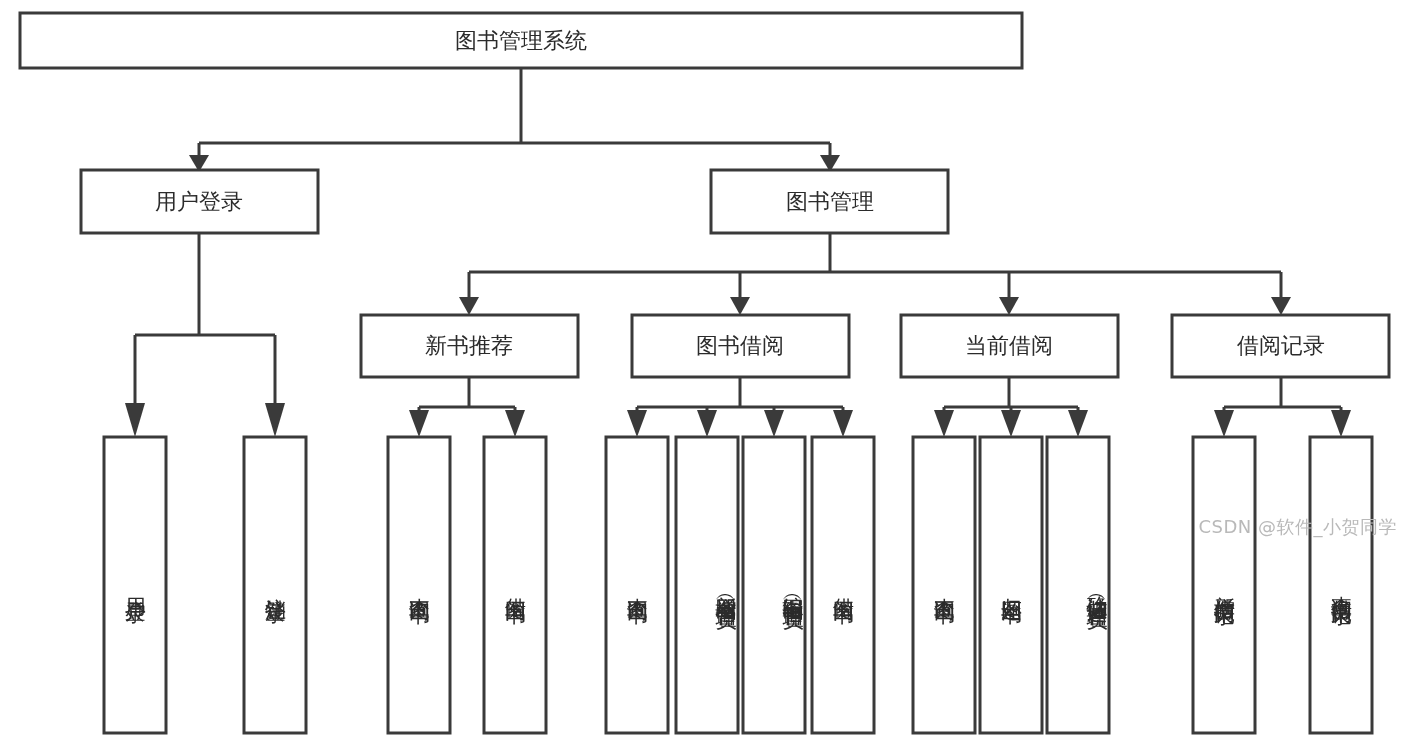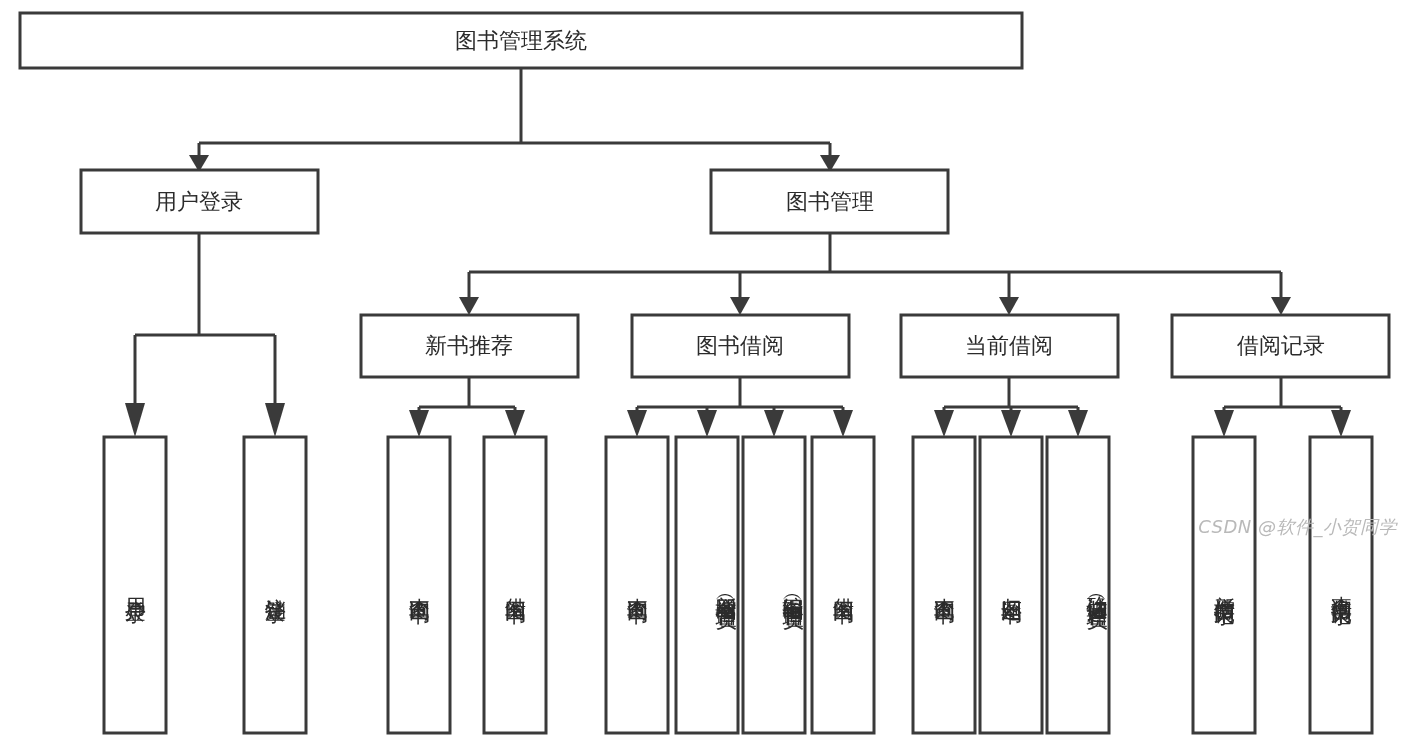--- a/index.html
+++ b/index.html
@@ -34,21 +34,20 @@
     pointer-events:none;
   }
   .watermark{
     position:absolute;
     right:8px;bottom:4px;
     font-family:"DejaVu Sans","Liberation Sans",sans-serif;
     font-size:18px;
     color:#b9b9b9;
     letter-spacing:0.5px;
     white-space:nowrap;
-    font-style:italic;
   }
 </style>
 </head>
 <body>
 
 <div id="diagram-root">
 
   <svg id="tree-svg" viewBox="0 0 1405 747" xmlns="http://www.w3.org/2000/svg">
     <defs>
       <g id="arrowdef"></g>

